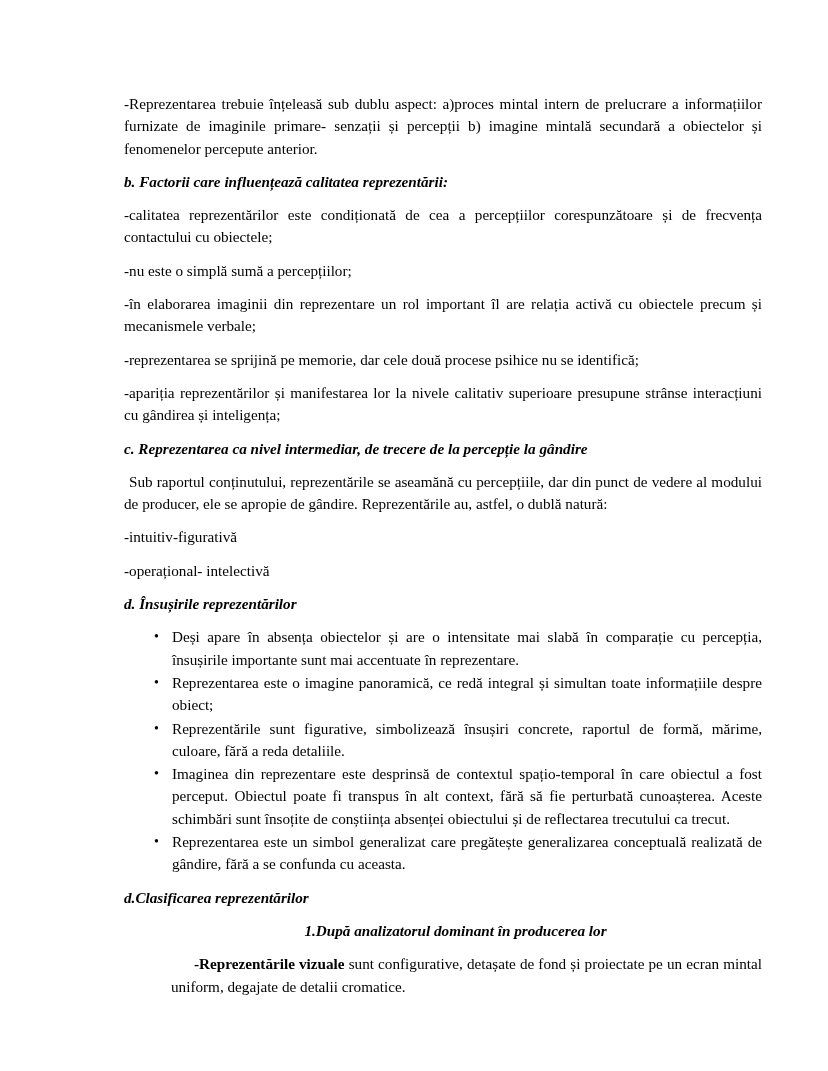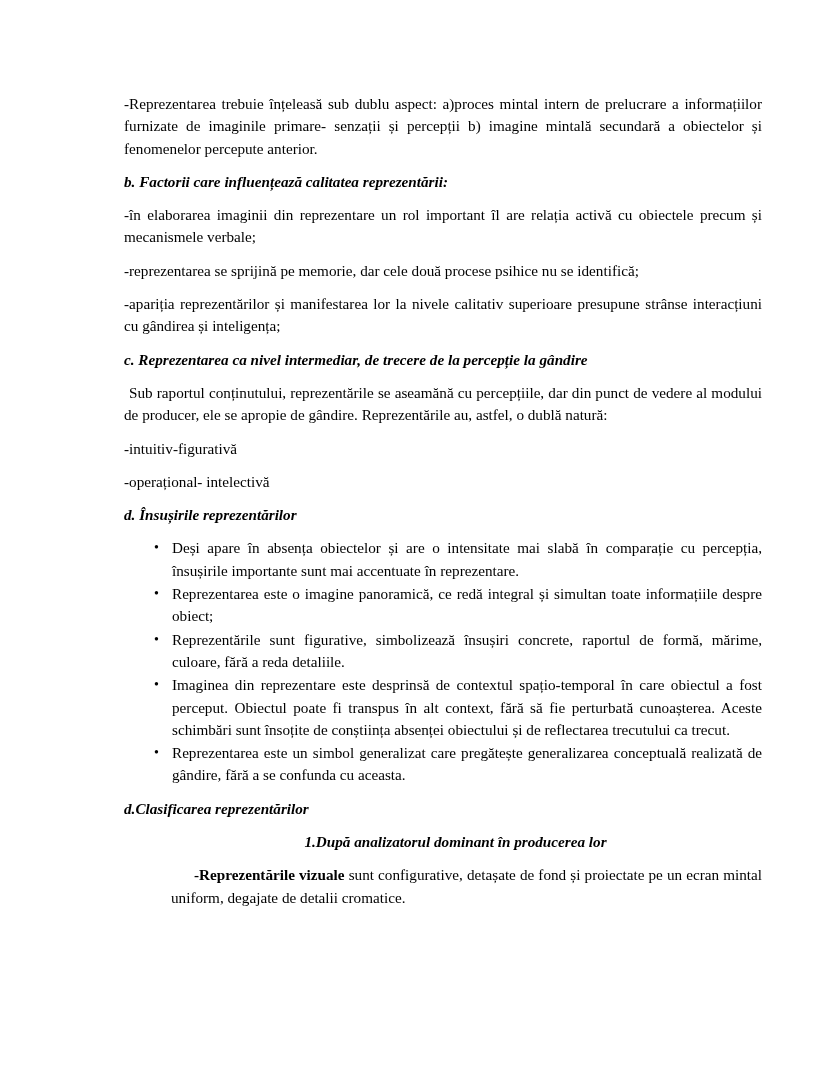--- a/index.html
+++ b/index.html
@@ -118,21 +118,23 @@
 </head>
 <body>
 
 <div id="page">
   <div id="content">
 
     <p class="para">-Reprezentarea trebuie înțeleasă sub dublu aspect: a)proces mintal intern de prelucrare a informațiilor furnizate de imaginile primare- senzații și percepții b) imagine mintală secundară a obiectelor și fenomenelor percepute anterior.</p>
 
     <p class="heading gap-above">b. Factorii care influențează calitatea reprezentării:</p>
 
+    <p class="para">-calitatea reprezentărilor este condiționată de cea a percepțiilor corespunzătoare și de frecvența contactului cu obiectele;</p>
 
+    <p class="para">-nu este o simplă sumă a percepțiilor;</p>
 
     <p class="para">-în elaborarea imaginii din reprezentare un rol important îl are relația activă cu obiectele precum și mecanismele verbale;</p>
 
     <p class="para">-reprezentarea se sprijină pe memorie, dar cele două procese psihice nu se identifică;</p>
 
     <p class="para">-apariția reprezentărilor și manifestarea lor la nivele calitativ superioare presupune strânse interacțiuni cu gândirea și inteligența;</p>
 
     <p class="heading gap-above">c. Reprezentarea ca nivel intermediar, de trecere de la percepție la gândire</p>
 
     <p class="para lead-space">Sub raportul conținutului, reprezentările se aseamănă cu percepțiile, dar din punct de vedere al modului de producer, ele se apropie de gândire.  Reprezentările au, astfel, o dublă natură:</p>

